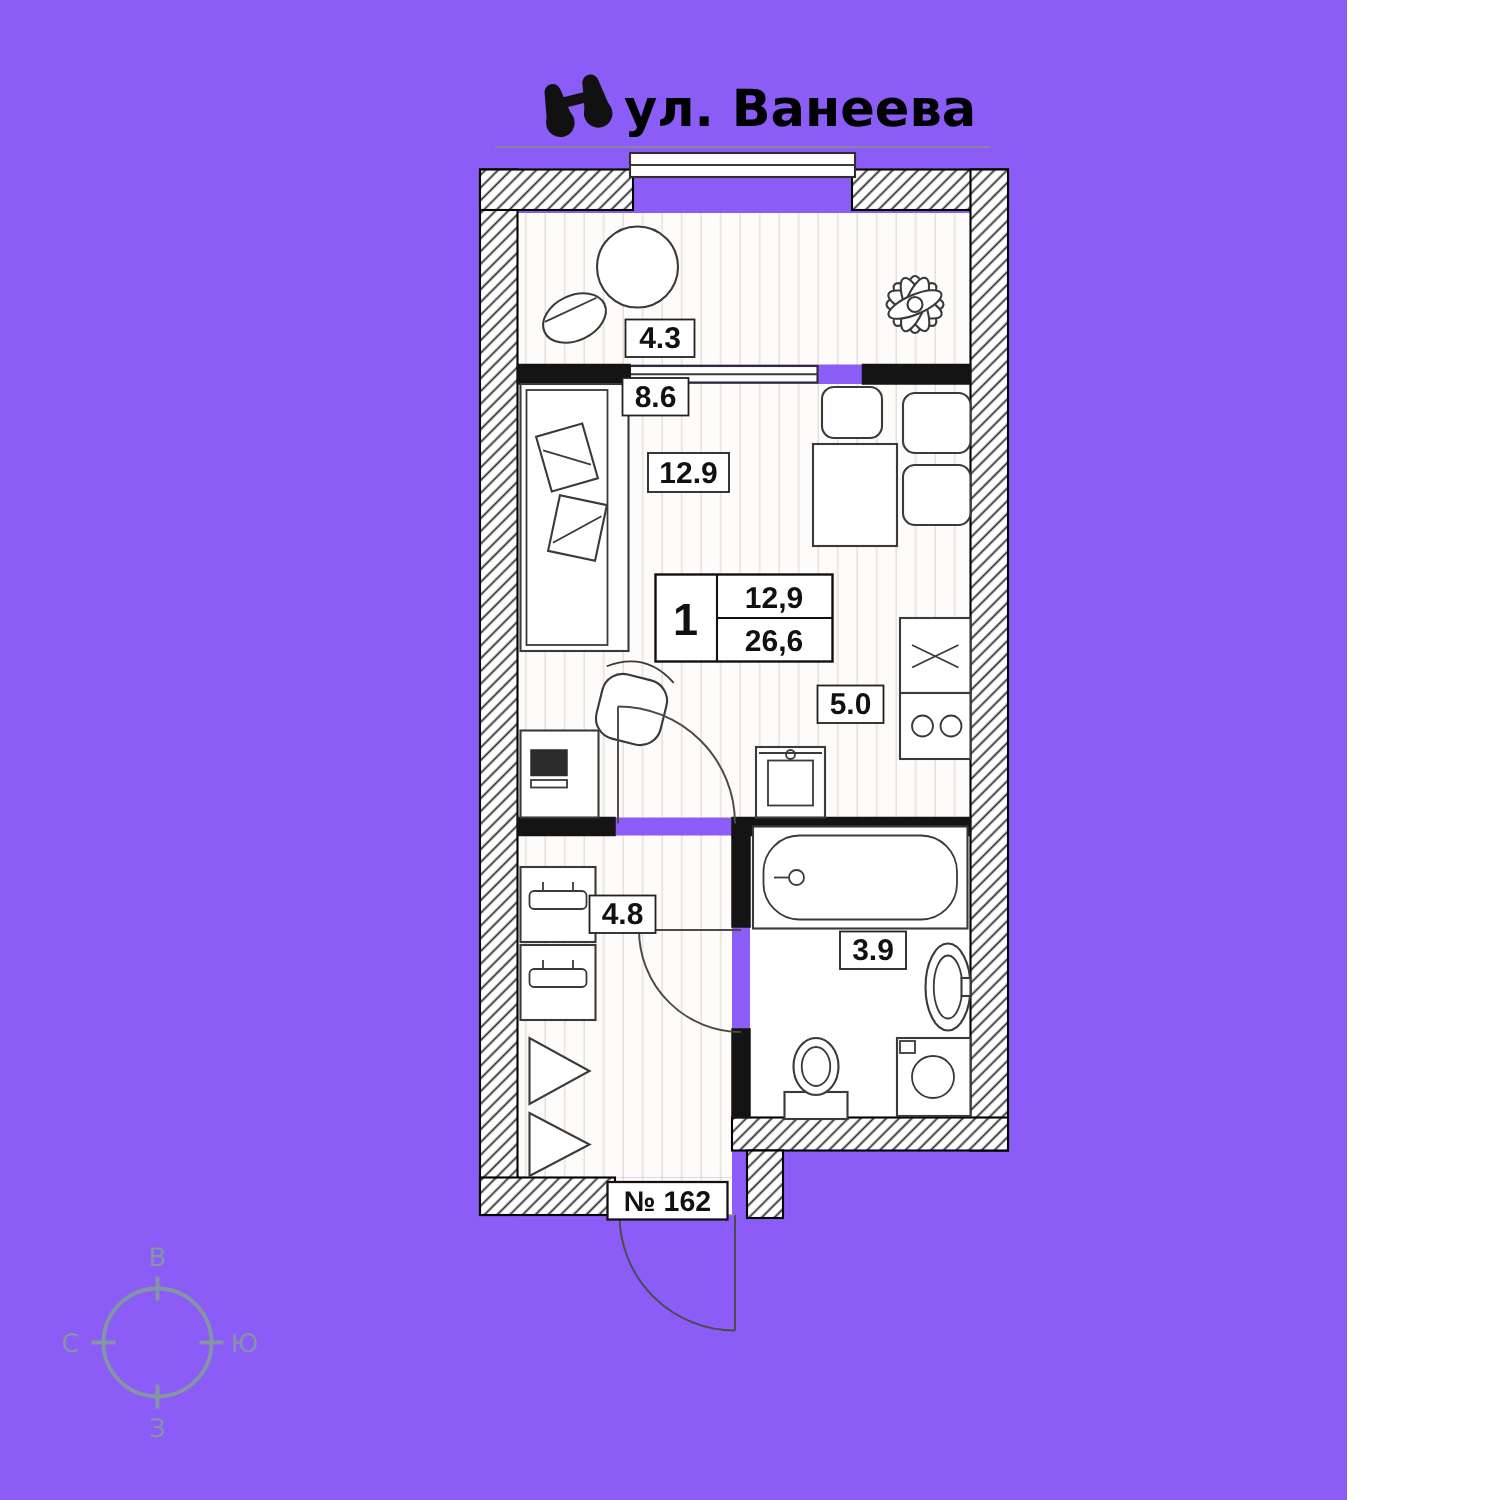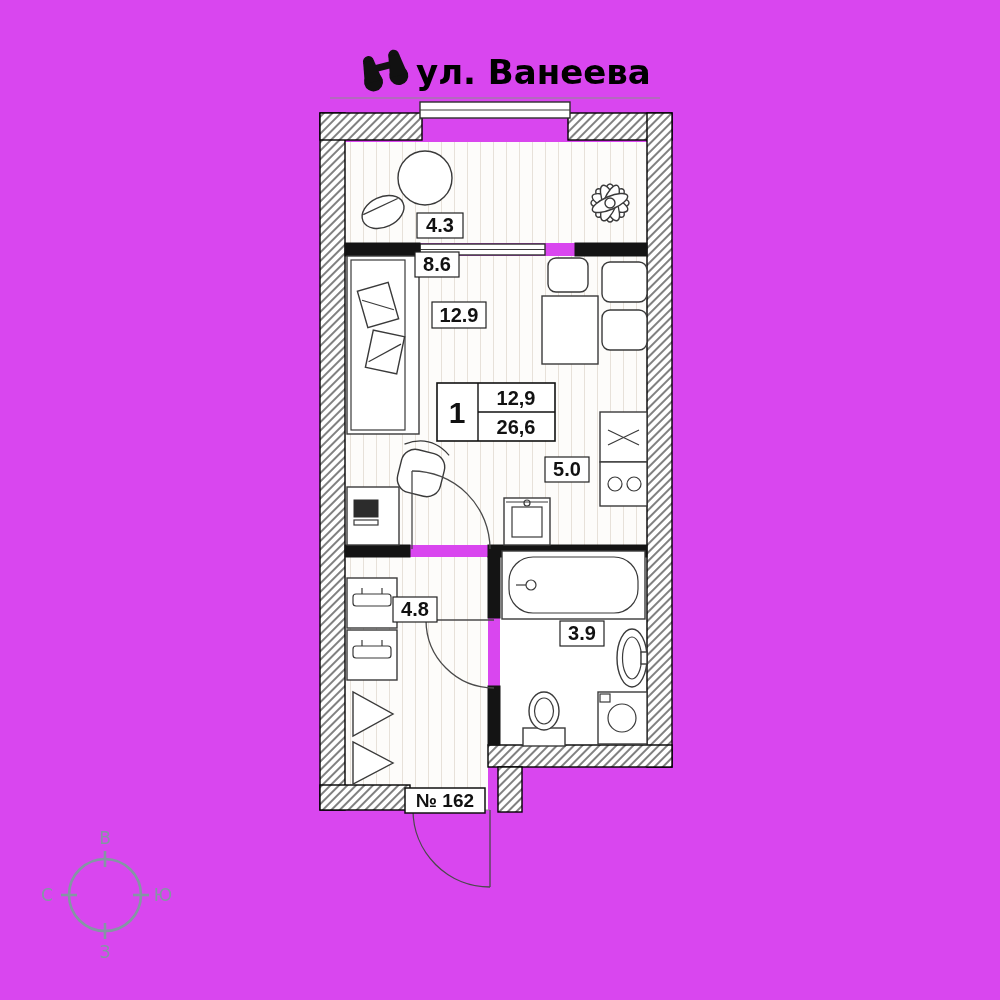--- a/index.html
+++ b/index.html
@@ -1,17 +1,17 @@
 <!DOCTYPE html>
 <html><head>
 <meta charset="utf-8">
 <style>
   html,body{margin:0;padding:0;background:#fff;width:1000px;height:1000px;
     font-family:"Liberation Sans",sans-serif;}
-  .stage{position:relative;width:1000px;height:1000px;background:#d946ef;overflow:hidden;}
+  .stage{position:relative;width:898px;height:1000px;background:#8b5cf6;overflow:hidden;}
   svg{display:block;}
   .hatchwall{fill:url(#hatch);stroke:#000;stroke-width:1.4;}
   .wallsolid{fill:#141414;stroke:#141414;}
   .winframe{fill:#fff;stroke:#2e2e2e;stroke-width:1.4;}
   .thin{stroke:#8d8d8d;stroke-width:1;fill:none;}
   .furn{fill:#fff;stroke:#3a3a3a;stroke-width:1.4;}
   .furnline{stroke:#3a3a3a;stroke-width:1.2;fill:none;}
   .door{stroke:#4a4a4a;stroke-width:1.3;fill:none;}
   .lblbox{fill:#fff;stroke:#222;stroke-width:1.2;}
   .lbl{font:700 20px "Liberation Sans",sans-serif;fill:#111;text-anchor:middle;}

